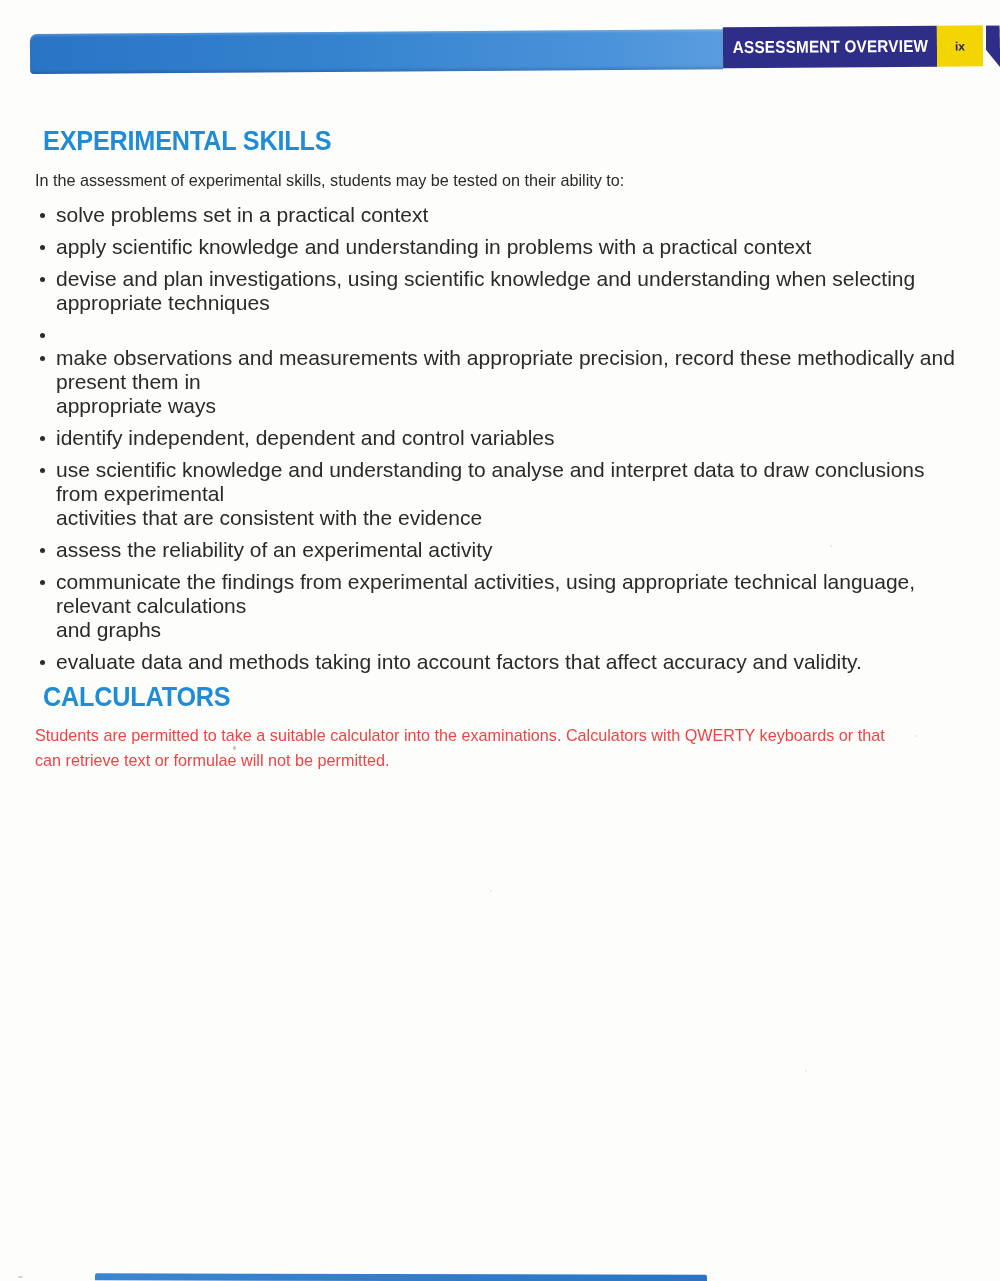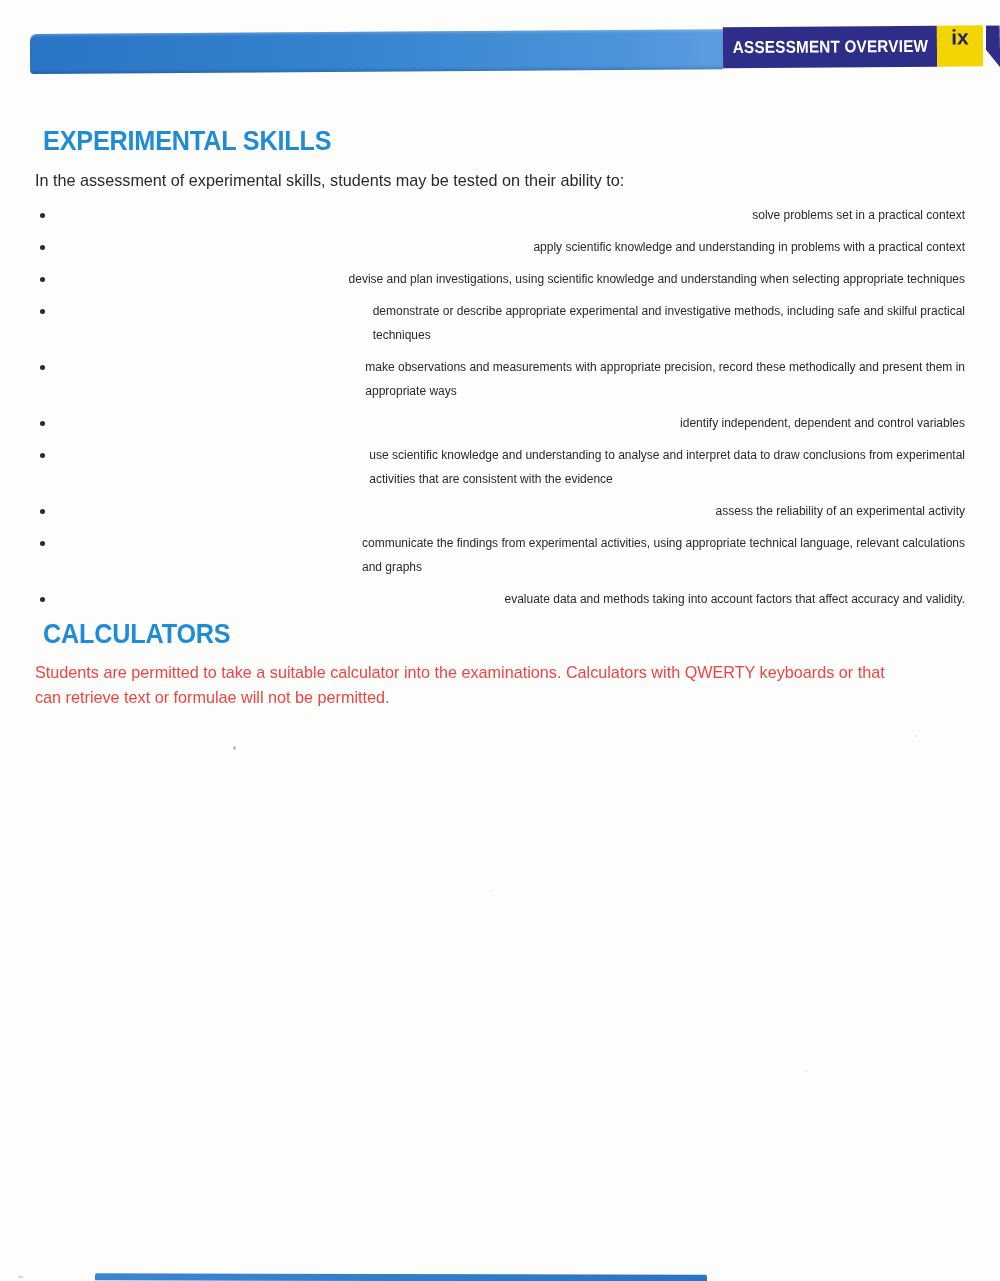--- a/index.html
+++ b/index.html
@@ -37,22 +37,22 @@
   }
   .seg-navy .label {
     font-weight: bold; font-size: 17px; letter-spacing: 0.2px;
     display: inline-block; transform: scaleX(0.9); white-space: nowrap;
   }
   .seg-yellow {
     width: 46px;
     margin-top: -2px; margin-bottom: 1px;
     background: #f3d503;
     color: #232268;
-    display: flex; align-items: flex-start; justify-content: center;
-    font-weight: bold; font-size: 21px;
+    display: flex; align-items: center; justify-content: center;
+    font-weight: bold; font-size: 12px;
   }
   .seg-tail {
     width: 14px; margin-left: 3px; margin-top: -2px;
     background: #2e2d88;
     clip-path: polygon(0 0, 100% 0, 100% 100%, 0 58%);
   }
 
   
   .content {
     position: absolute; left: 35px; top: 118px; width: 930px;
@@ -73,25 +73,24 @@
   }
   .intro {
     margin: 12px 0 10px 0;
     font-size: 16.2px; line-height: 25px;
     color: #2a2a28;
   }
   ul.bullets {
     list-style: none; margin: 0 0 0 0; padding: 0 0 0 5px;
   }
   li.bullet {
-    display: flex; 
+    display: flex; gap: 11px;
     margin: 0 0 8px 0;
-    font-size: 12px; line-height: 24px;
+    font-size: 21px; line-height: 24px;
     color: #2a2a28;
-    justify-content: space-between;
   }
   li.bullet .dot {
     flex: none;
     width: 5px; height: 5px; border-radius: 50%;
     background: #2a2a28;
     margin-top: 10px;
   }
   li.bullet .btext { white-space: pre-line; }
   .sect-gap { margin-top: 15px; text-decoration: underline; }
   .bodytext {
@@ -147,22 +146,20 @@
         <li class="bullet">
           <span class="dot"></span>
           <span class="btext">apply scientific knowledge and understanding in problems with a practical context</span>
         </li>
         <li class="bullet">
           <span class="dot"></span>
           <span class="btext">devise and plan investigations, using scientific knowledge and understanding when selecting appropriate techniques</span>
         </li>
         <li class="bullet">
           <span class="dot"></span>
-          <span class="btext">demonstrate or describe appropriate experimental and investigative methods, including safe and skilful practical
-techniques</span>
         </li>
         <li class="bullet">
           <span class="dot"></span>
           <span class="btext">make observations and measurements with appropriate precision, record these methodically and present them in
 appropriate ways</span>
         </li>
         <li class="bullet">
           <span class="dot"></span>
           <span class="btext">identify independent, dependent and control variables</span>
         </li>

